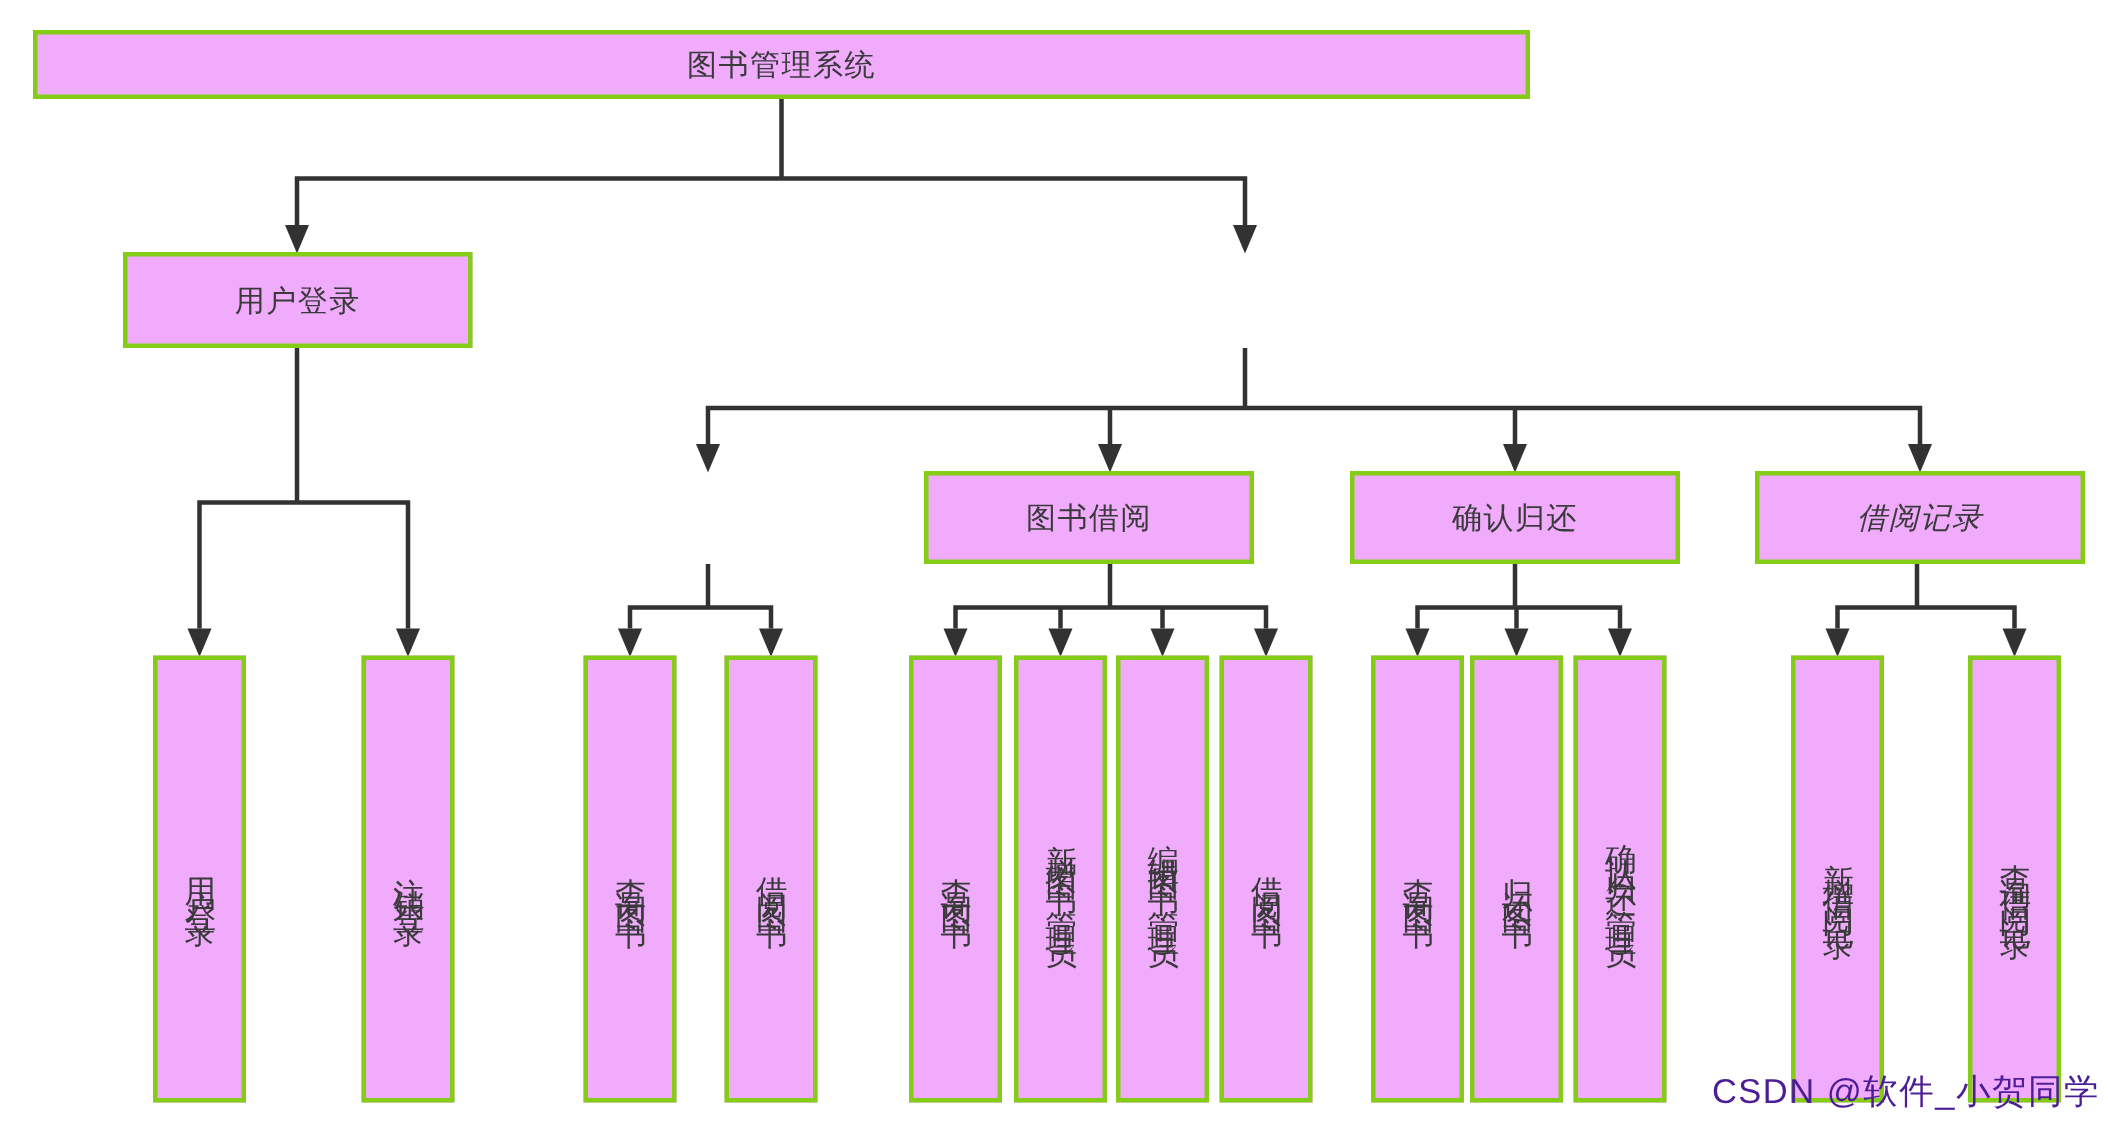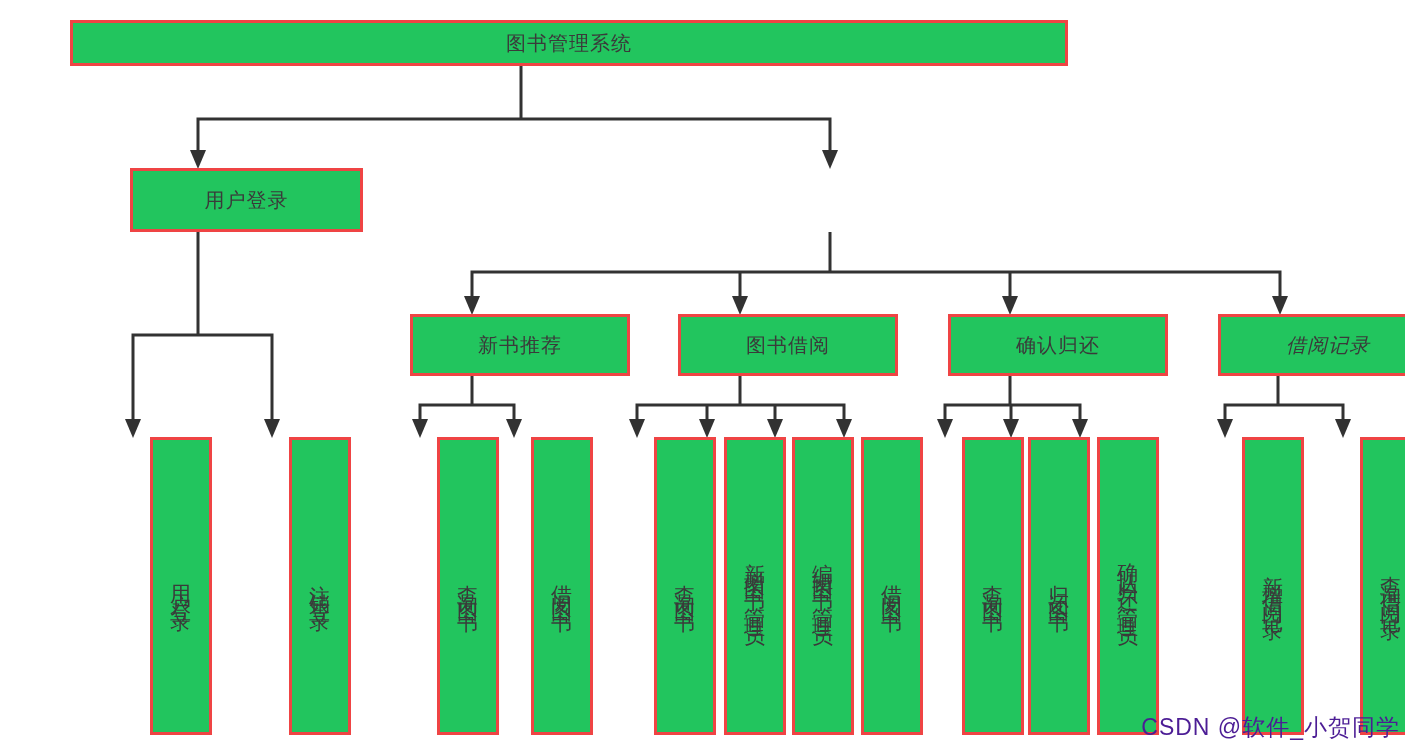--- a/index.html
+++ b/index.html
@@ -17,27 +17,26 @@
   }
   #connectors {
     position: absolute;
     left: 0; top: 0;
     width: 1405px; height: 747px;
     pointer-events: none;
   }
   .node {
     position: absolute;
     box-sizing: border-box;
-    border: 3px solid #ef4444;
-    background: #22c55e;
+    border: 3px solid #84cc16;
+    background: #f0abfc;
     display: flex;
     align-items: center;
     justify-content: center;
     color: #3a3a3a;
-    margin-left: 48px;
   }
   .h-label {
     font-size: 20px;
     letter-spacing: 1px;
     white-space: nowrap;
   }
   .root-box { left: 22px; top: 20px; width: 998px; height: 46px; }
   .l2-box  { top: 168px; height: 64px; }
   .l3-box  { top: 314px; height: 62px; }
   .leaf    { top: 437px; width: 62px; height: 298px; }
@@ -112,24 +111,21 @@
   </svg>
 
   <div class="node root-box">
     <span class="h-label">图书管理系统</span>
   </div>
 
   <div class="node l2-box" style="left:82px; width:233px;">
     <span class="h-label">用户登录</span>
   </div>
 
-  <div class="node l3-box" style="left:362px; width:220px;">
-    <span class="h-label">新书推荐</span>
-  </div>
-  <div class="node l3-box" style="left:630px; width:220px;">
+  <div class="node l3-box" style="left:616px; width:220px;">
     <span class="h-label">图书借阅</span>
   </div>
   <div class="node l3-box" style="left:900px; width:220px;">
     <span class="h-label">确认归还</span>
   </div>
   <div class="node l3-box" style="left:1170px; width:220px;font-style:italic;">
     <span class="h-label">借阅记录</span>
   </div>
 
   <div class="node leaf" style="left:102px;">

